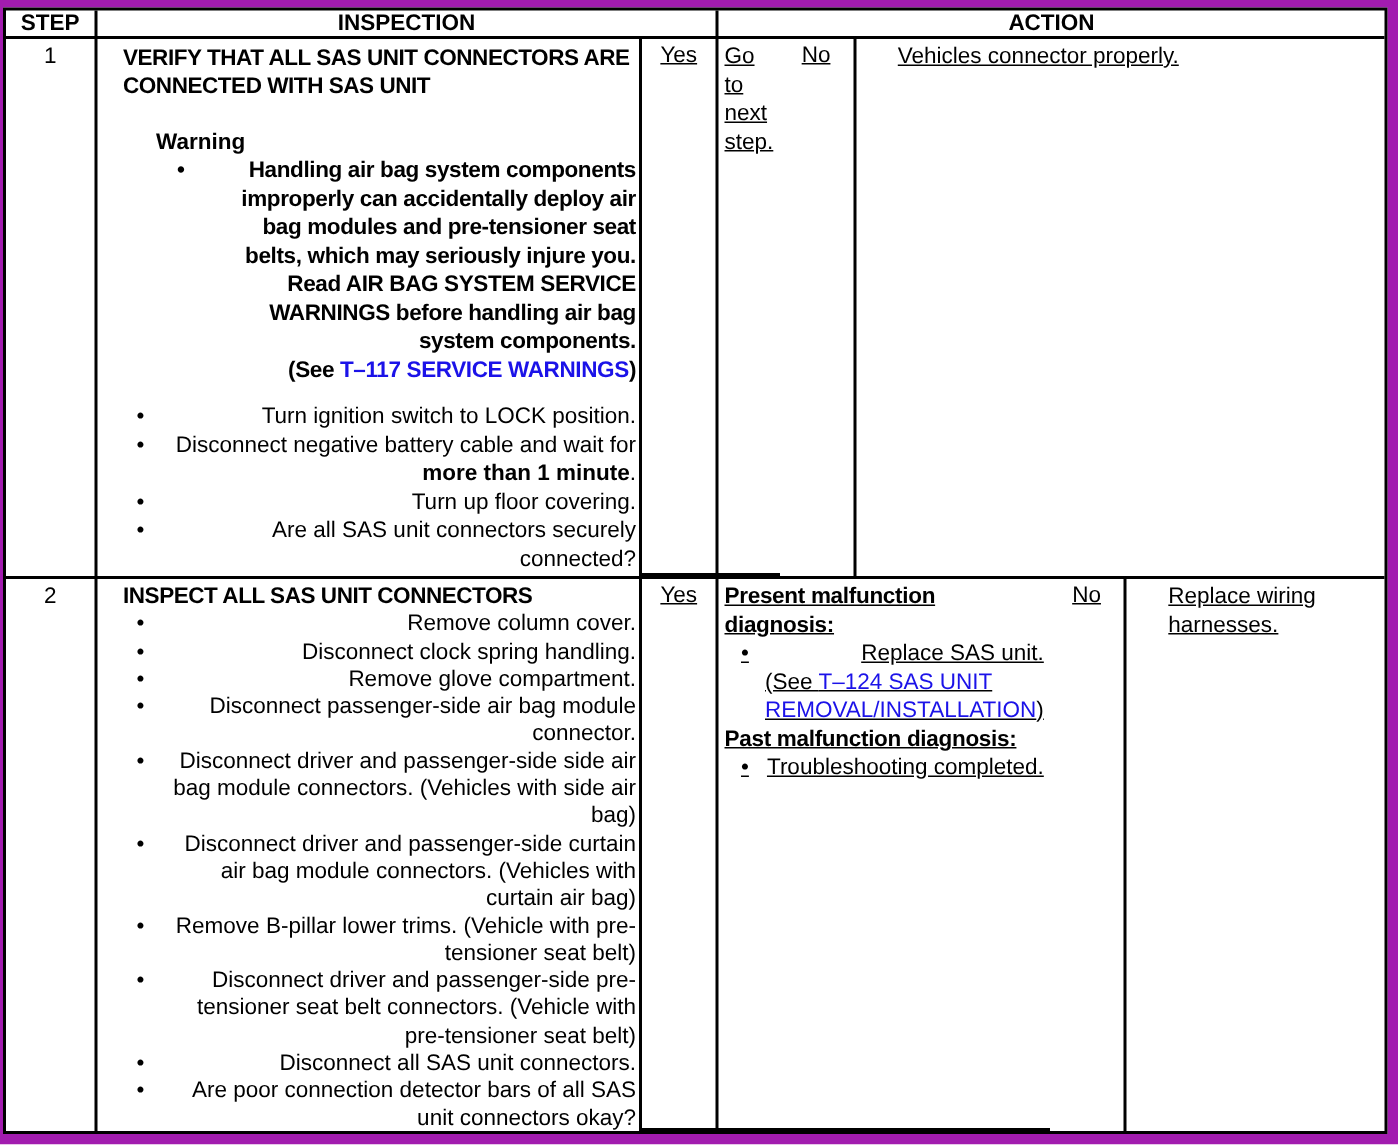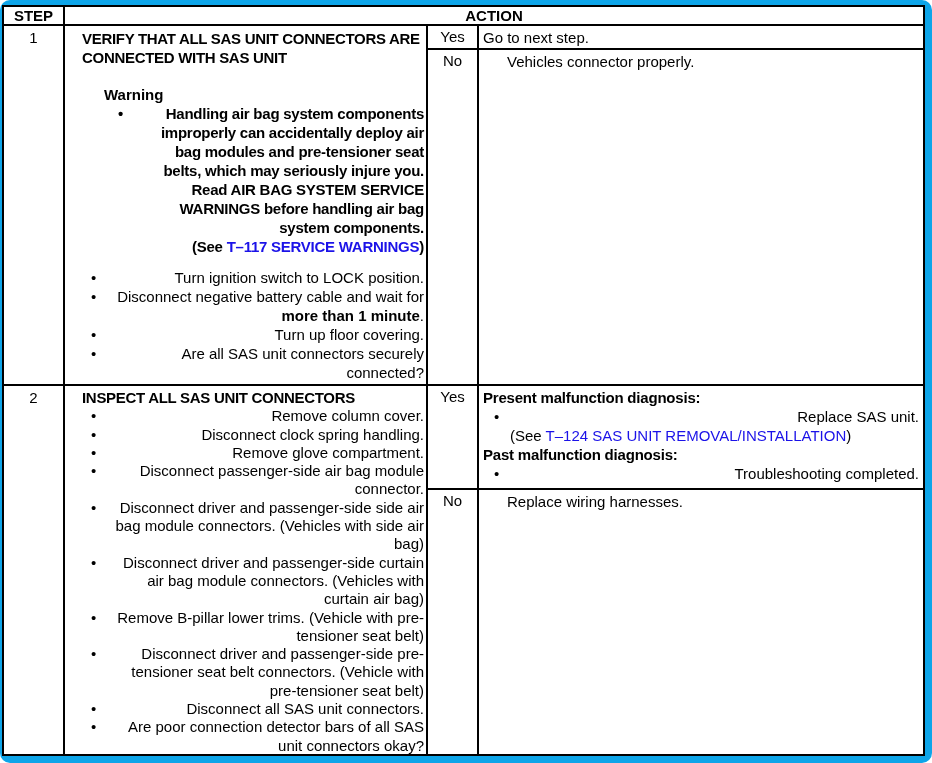--- a/index.html
+++ b/index.html
@@ -1,19 +1,19 @@
 <!DOCTYPE html>
 <html style="--link-color: #1b12e8; --border: #000000;"><head>
 <meta charset="utf-8">
 <style>
   :root { --link-color:#1b12e8; --border:#000; }
   html,body { margin:0; padding:0; background:#fff; }
   body { width:932px; height:763px; font-family:"Liberation Sans", sans-serif; color:#000;
          -webkit-font-smoothing:antialiased; }
-  .page { position:relative; width:932px; height:763px; background:#0ea5e9; overflow:hidden;border-radius:10px; }
+  .page { position:relative; width:932px; height:763px; background:#a21caf; overflow:hidden; }
 
   .tbl { position:absolute; left:2px; top:5px; width:923px; height:751px;
          border:2px solid var(--border); box-sizing:border-box;
          display:flex; flex-direction:column; background:#fff; }
 
   
   .hrow { display:flex; flex:0 0 19px; border-bottom:2px solid var(--border); box-sizing:border-box; }
   .hcell { font-weight:bold; font-size:15px; line-height:17px; text-align:center; box-sizing:border-box; }
   .h-step { width:61px; border-right:2px solid var(--border); }
   .h-insp { width:414px; border-right:2px solid var(--border); }
@@ -22,21 +22,21 @@
   
   .srow { display:flex; box-sizing:border-box; min-height:0; }
   .srow1 { flex:0 0 360px; border-bottom:2px solid var(--border); }
   .srow2 { flex:1; }
 
   .c-step { width:61px; border-right:2px solid var(--border); box-sizing:border-box;
             text-align:center; font-size:15px; padding-top:3px; }
   .c-insp { width:363px; border-right:2px solid var(--border); box-sizing:border-box;
             padding:3px 2px 0 17px; font-size:15px; line-height:19px; overflow:hidden; }
   .srow2 .c-insp { line-height:18.3px; }
-  .c-right { flex:1; display:flex; flex-direction:column; min-width:0; }
+  .c-right { flex:1; display:flex; min-width:0;text-decoration:underline; }
 
   .subrow { display:flex; box-sizing:border-box; min-height:0; }
   .subrow-yes1 { flex:0 0 24px; border-bottom:2px solid var(--border); }
   .subrow-yes2 { flex:0 0 104px; border-bottom:2px solid var(--border); }
   .subrow-no { flex:1;gap:24px; }
   .c-yn  { width:51px; border-right:2px solid var(--border); box-sizing:border-box;
            text-align:center; font-size:15px; padding-top:2px; }
   .c-act { flex:1; font-size:15px; line-height:19px; padding:2px 4px 0 4px; overflow:hidden; }
 
   .title { font-weight:bold; letter-spacing:-0.3px; }
@@ -59,20 +59,21 @@
   .lnk { color:var(--link-color); cursor:pointer; }
 </style>
 </head>
 <body>
 
 <div class="page">
   <div class="tbl">
 
     <div class="hrow">
       <div class="hcell h-step">STEP</div>
+      <div class="hcell h-insp">INSPECTION</div>
       <div class="hcell h-act">ACTION</div>
     </div>
 
     <div class="srow srow1">
       <div class="c-step">1</div>
 
       <div class="c-insp">
         <div class="title">VERIFY THAT ALL SAS UNIT CONNECTORS ARE CONNECTED WITH SAS UNIT</div>
 
         <div class="warn">

